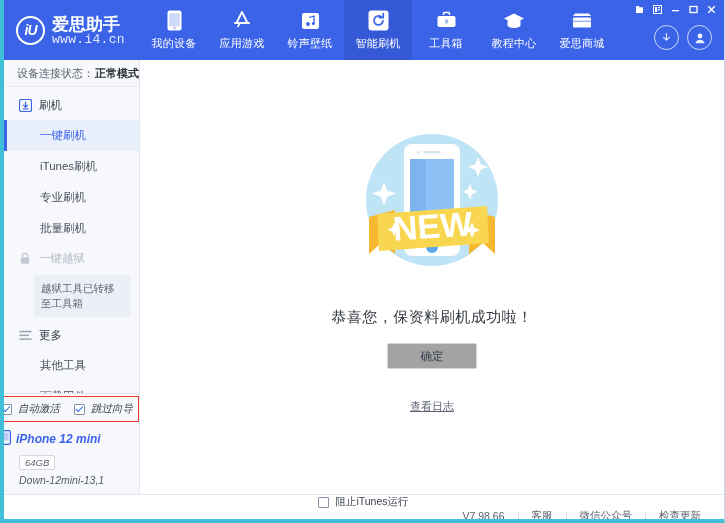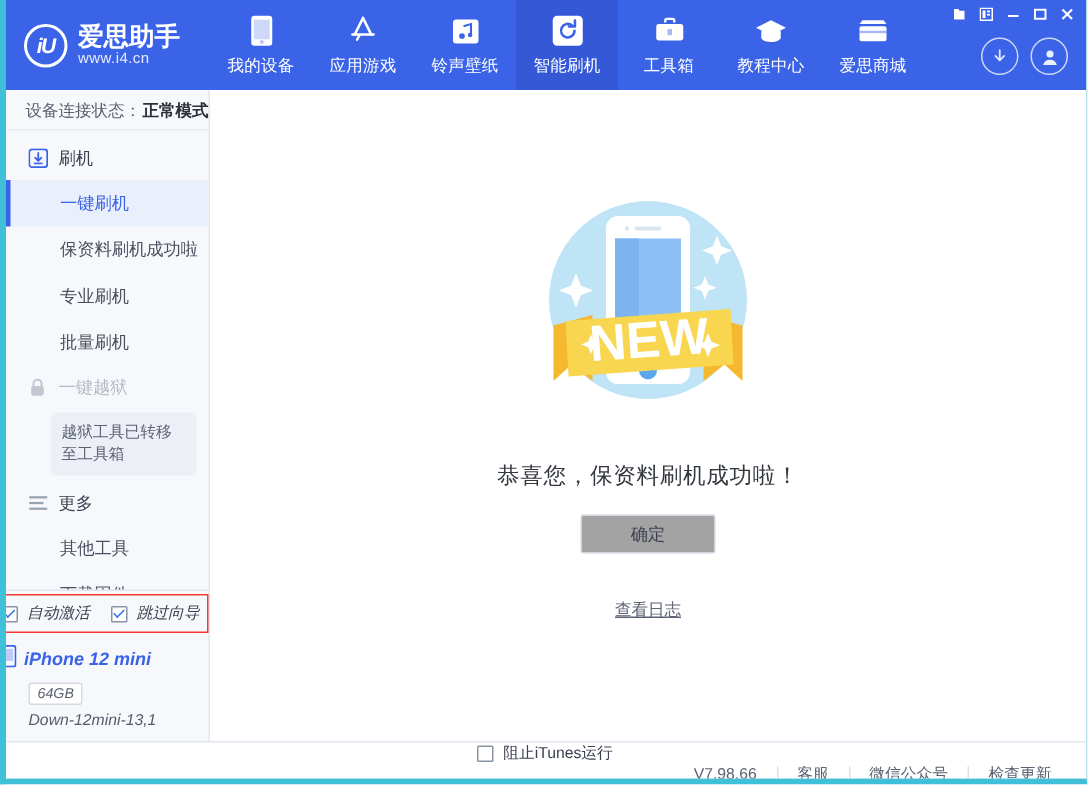--- a/index.html
+++ b/index.html
@@ -52,22 +52,23 @@
     letter-spacing: -1px;
     flex: 0 0 auto;
   }
   .logo-text { display: flex; flex-direction: column; justify-content: center; }
   .logo-cn {
     color: #ffffff; font-size: 17px; font-weight: bold;
     letter-spacing: 0px; line-height: 19px;
     white-space: nowrap;
   }
   .logo-url {
-    color: #e4ebff; font-size: 10px; line-height: 12px;
+    color: #e4ebff; font-size: 13px; line-height: 12px;
     letter-spacing: 0.3px;
+    font-family: Liberation Mono, monospace;
   }
 
   .navbar {
     display: flex;
     align-items: stretch;
     flex: 1;
   }
   .nav-item {
     width: 68px;
     display: flex; flex-direction: column;
@@ -454,21 +455,21 @@
                 <rect x="3.6" y="9.4" width="5.8" height="1.1" fill="#3a63e8"></rect>
               </svg>
           </span>
           <span>刷机</span>
         </div>
 
         <div class="side-item active">
           <span>一键刷机</span>
         </div>
         <div class="side-item">
-          <span>保资料刷机成功啦</span>
+          <span>iTunes刷机</span>
         </div>
         <div class="side-item">
           <span>专业刷机</span>
         </div>
         <div class="side-item">
           <span>批量刷机</span>
         </div>
 
         <div class="side-group dim">
           <span class="grp-icon">

